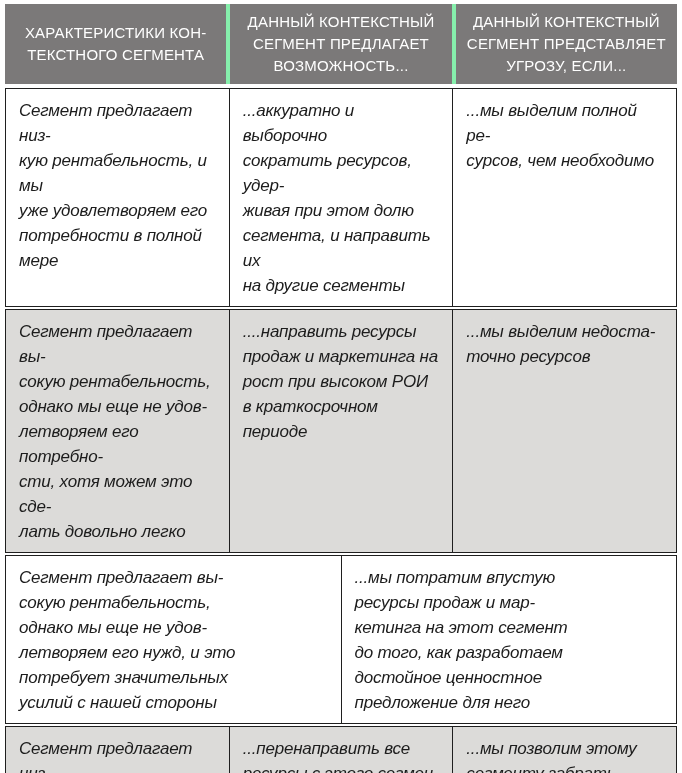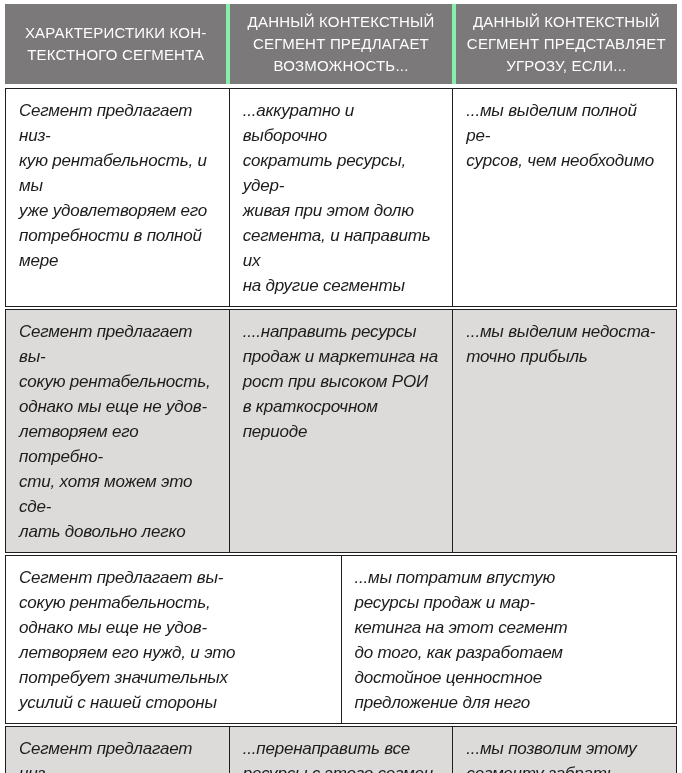--- a/index.html
+++ b/index.html
@@ -92,41 +92,41 @@
 УГРОЗУ, ЕСЛИ...</div>
     </div>
 
     <div class="body-row row-white r1">
       <div class="row-cell">Сегмент предлагает низ-
 кую рентабельность, и мы
 уже удовлетворяем его
 потребности в полной
 мере</div>
       <div class="row-cell">...аккуратно и выборочно
-сократить ресурсы, удер-
+сократить ресурсов, удер-
 живая при этом долю
 сегмента, и направить их
 на другие сегменты</div>
       <div class="row-cell">...мы выделим полной ре-
 сурсов, чем необходимо</div>
     </div>
 
     <div class="body-row row-gray r2">
       <div class="row-cell">Сегмент предлагает вы-
 сокую рентабельность,
 однако мы еще не удов-
 летворяем его потребно-
 сти, хотя можем это сде-
 лать довольно легко</div>
       <div class="row-cell">....направить ресурсы
 продаж и маркетинга на
 рост при высоком РОИ
 в краткосрочном периоде</div>
       <div class="row-cell">...мы выделим недоста-
-точно прибыль</div>
+точно ресурсов</div>
     </div>
 
     <div class="body-row row-white r3">
       <div class="row-cell">Сегмент предлагает вы-
 сокую рентабельность,
 однако мы еще не удов-
 летворяем его нужд, и это
 потребует значительных
 усилий с нашей стороны</div>
       <div class="row-cell">...мы потратим впустую

